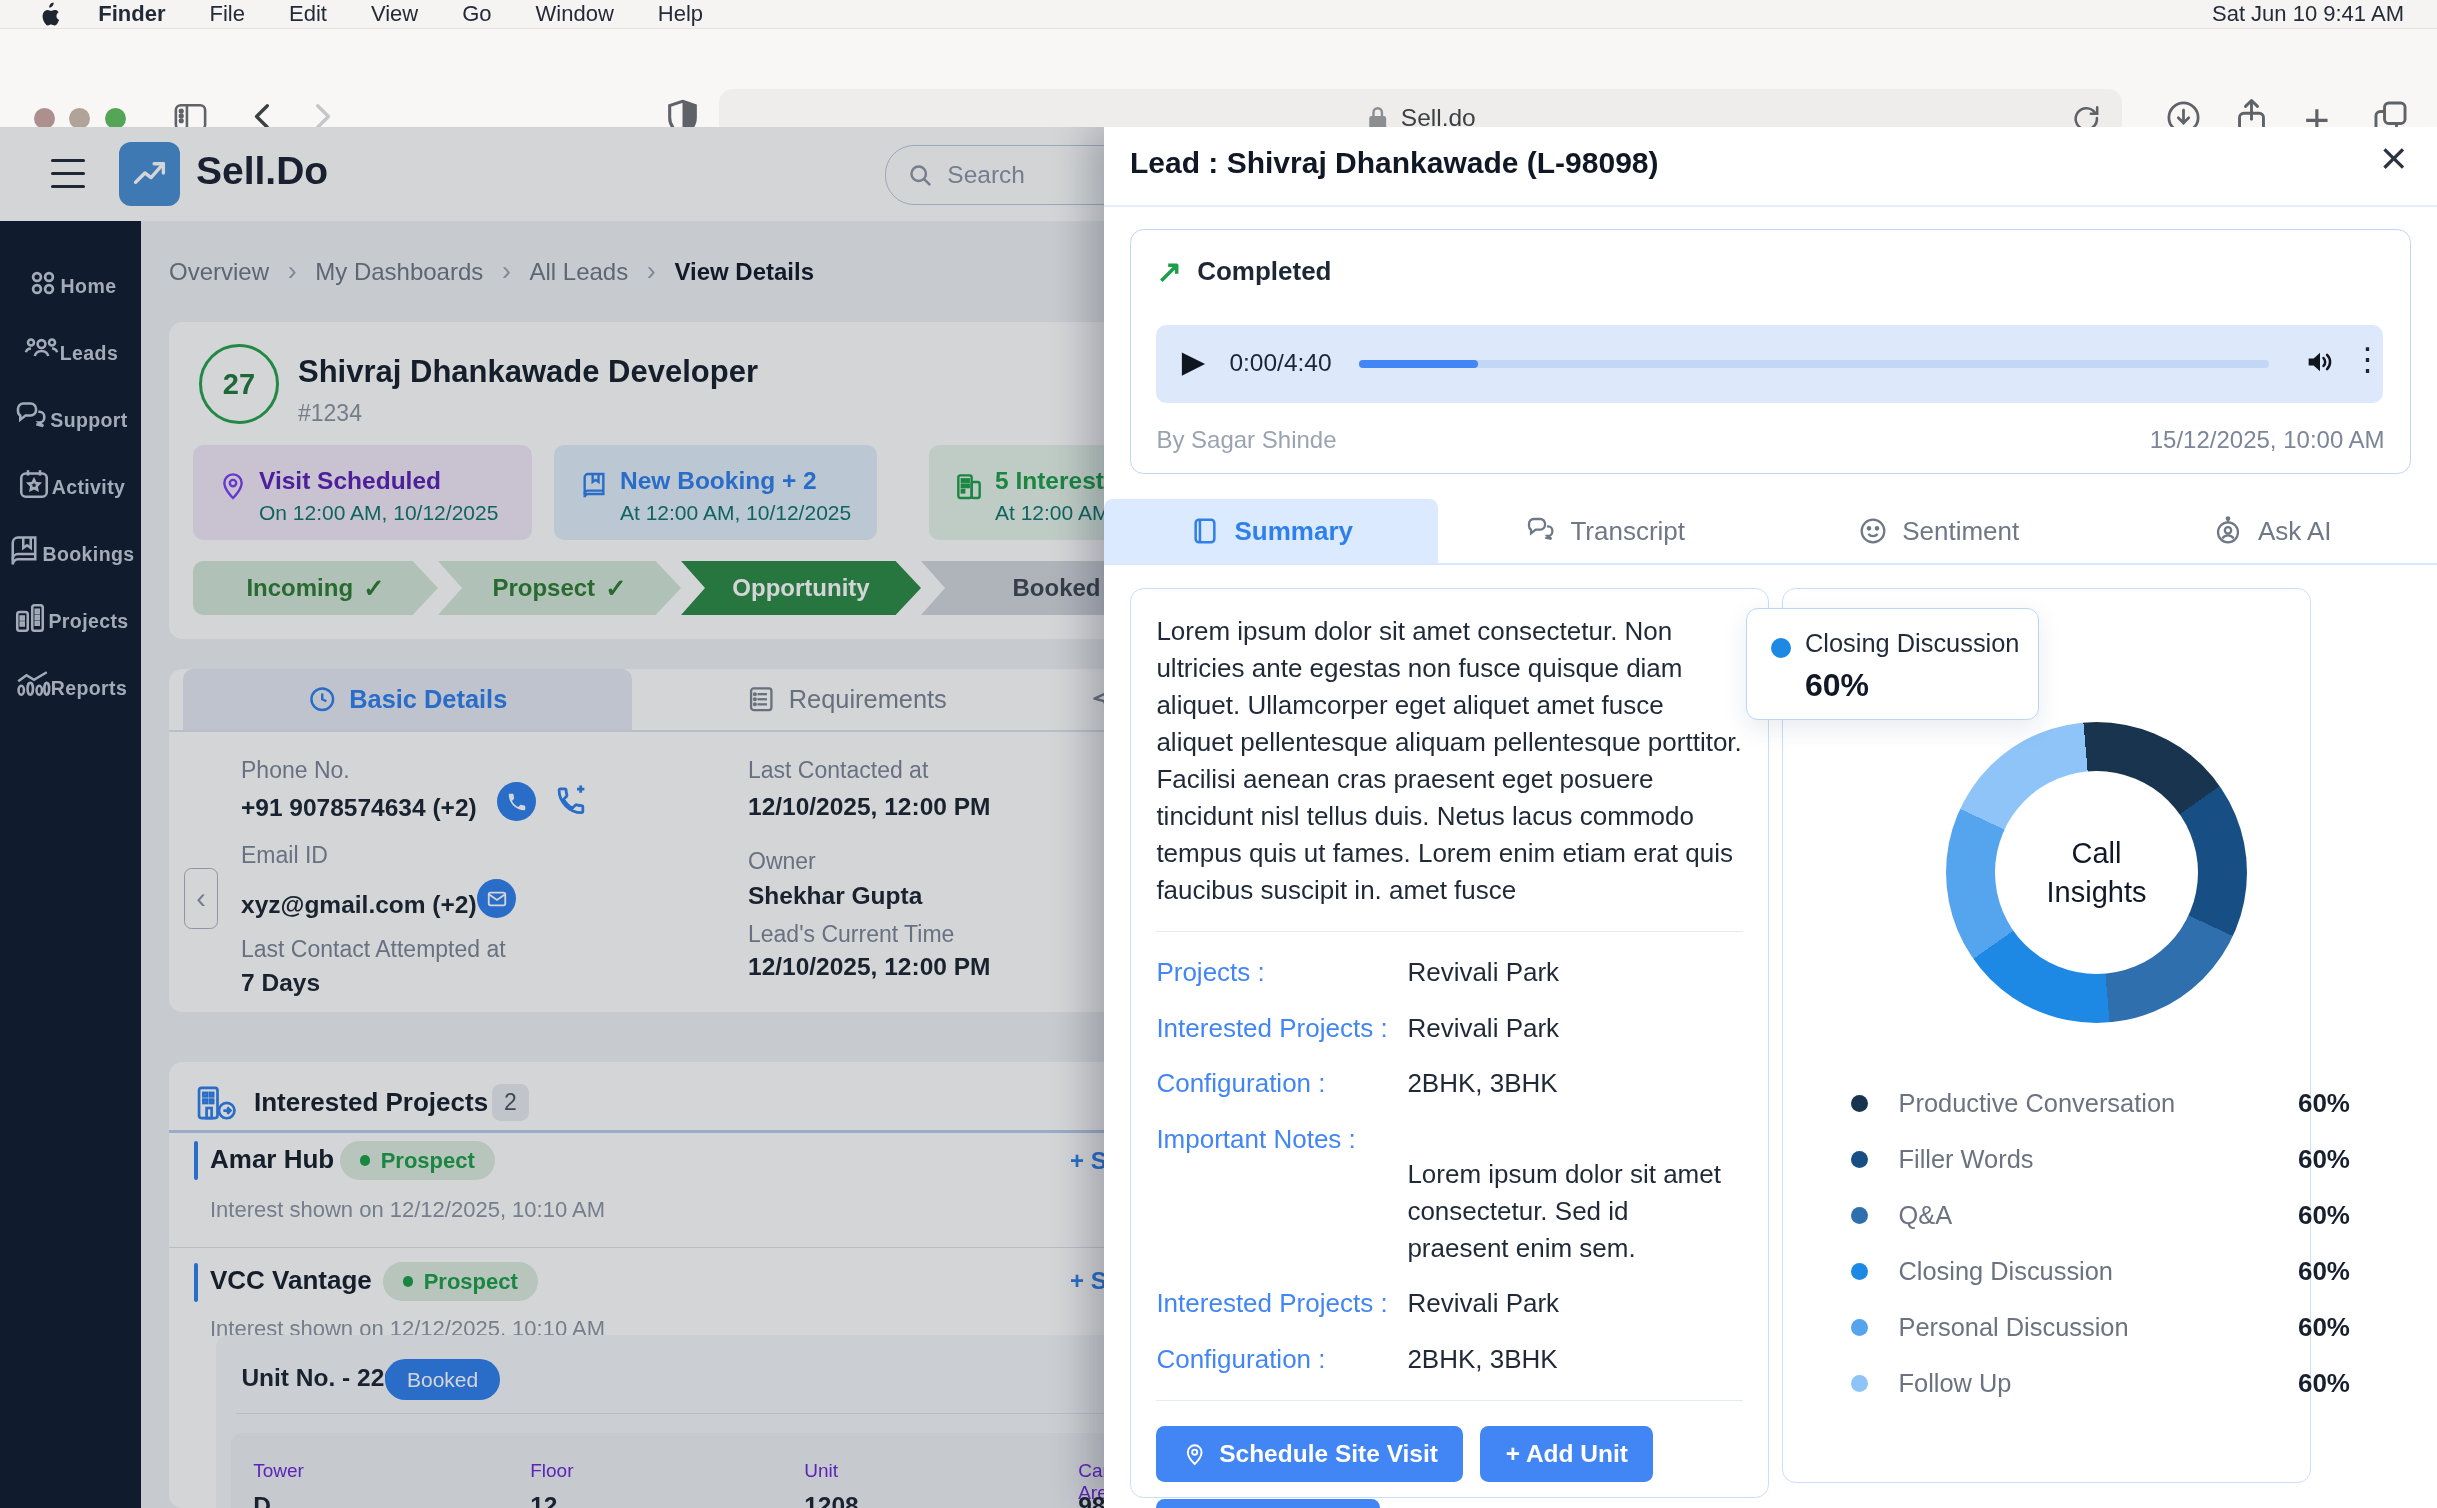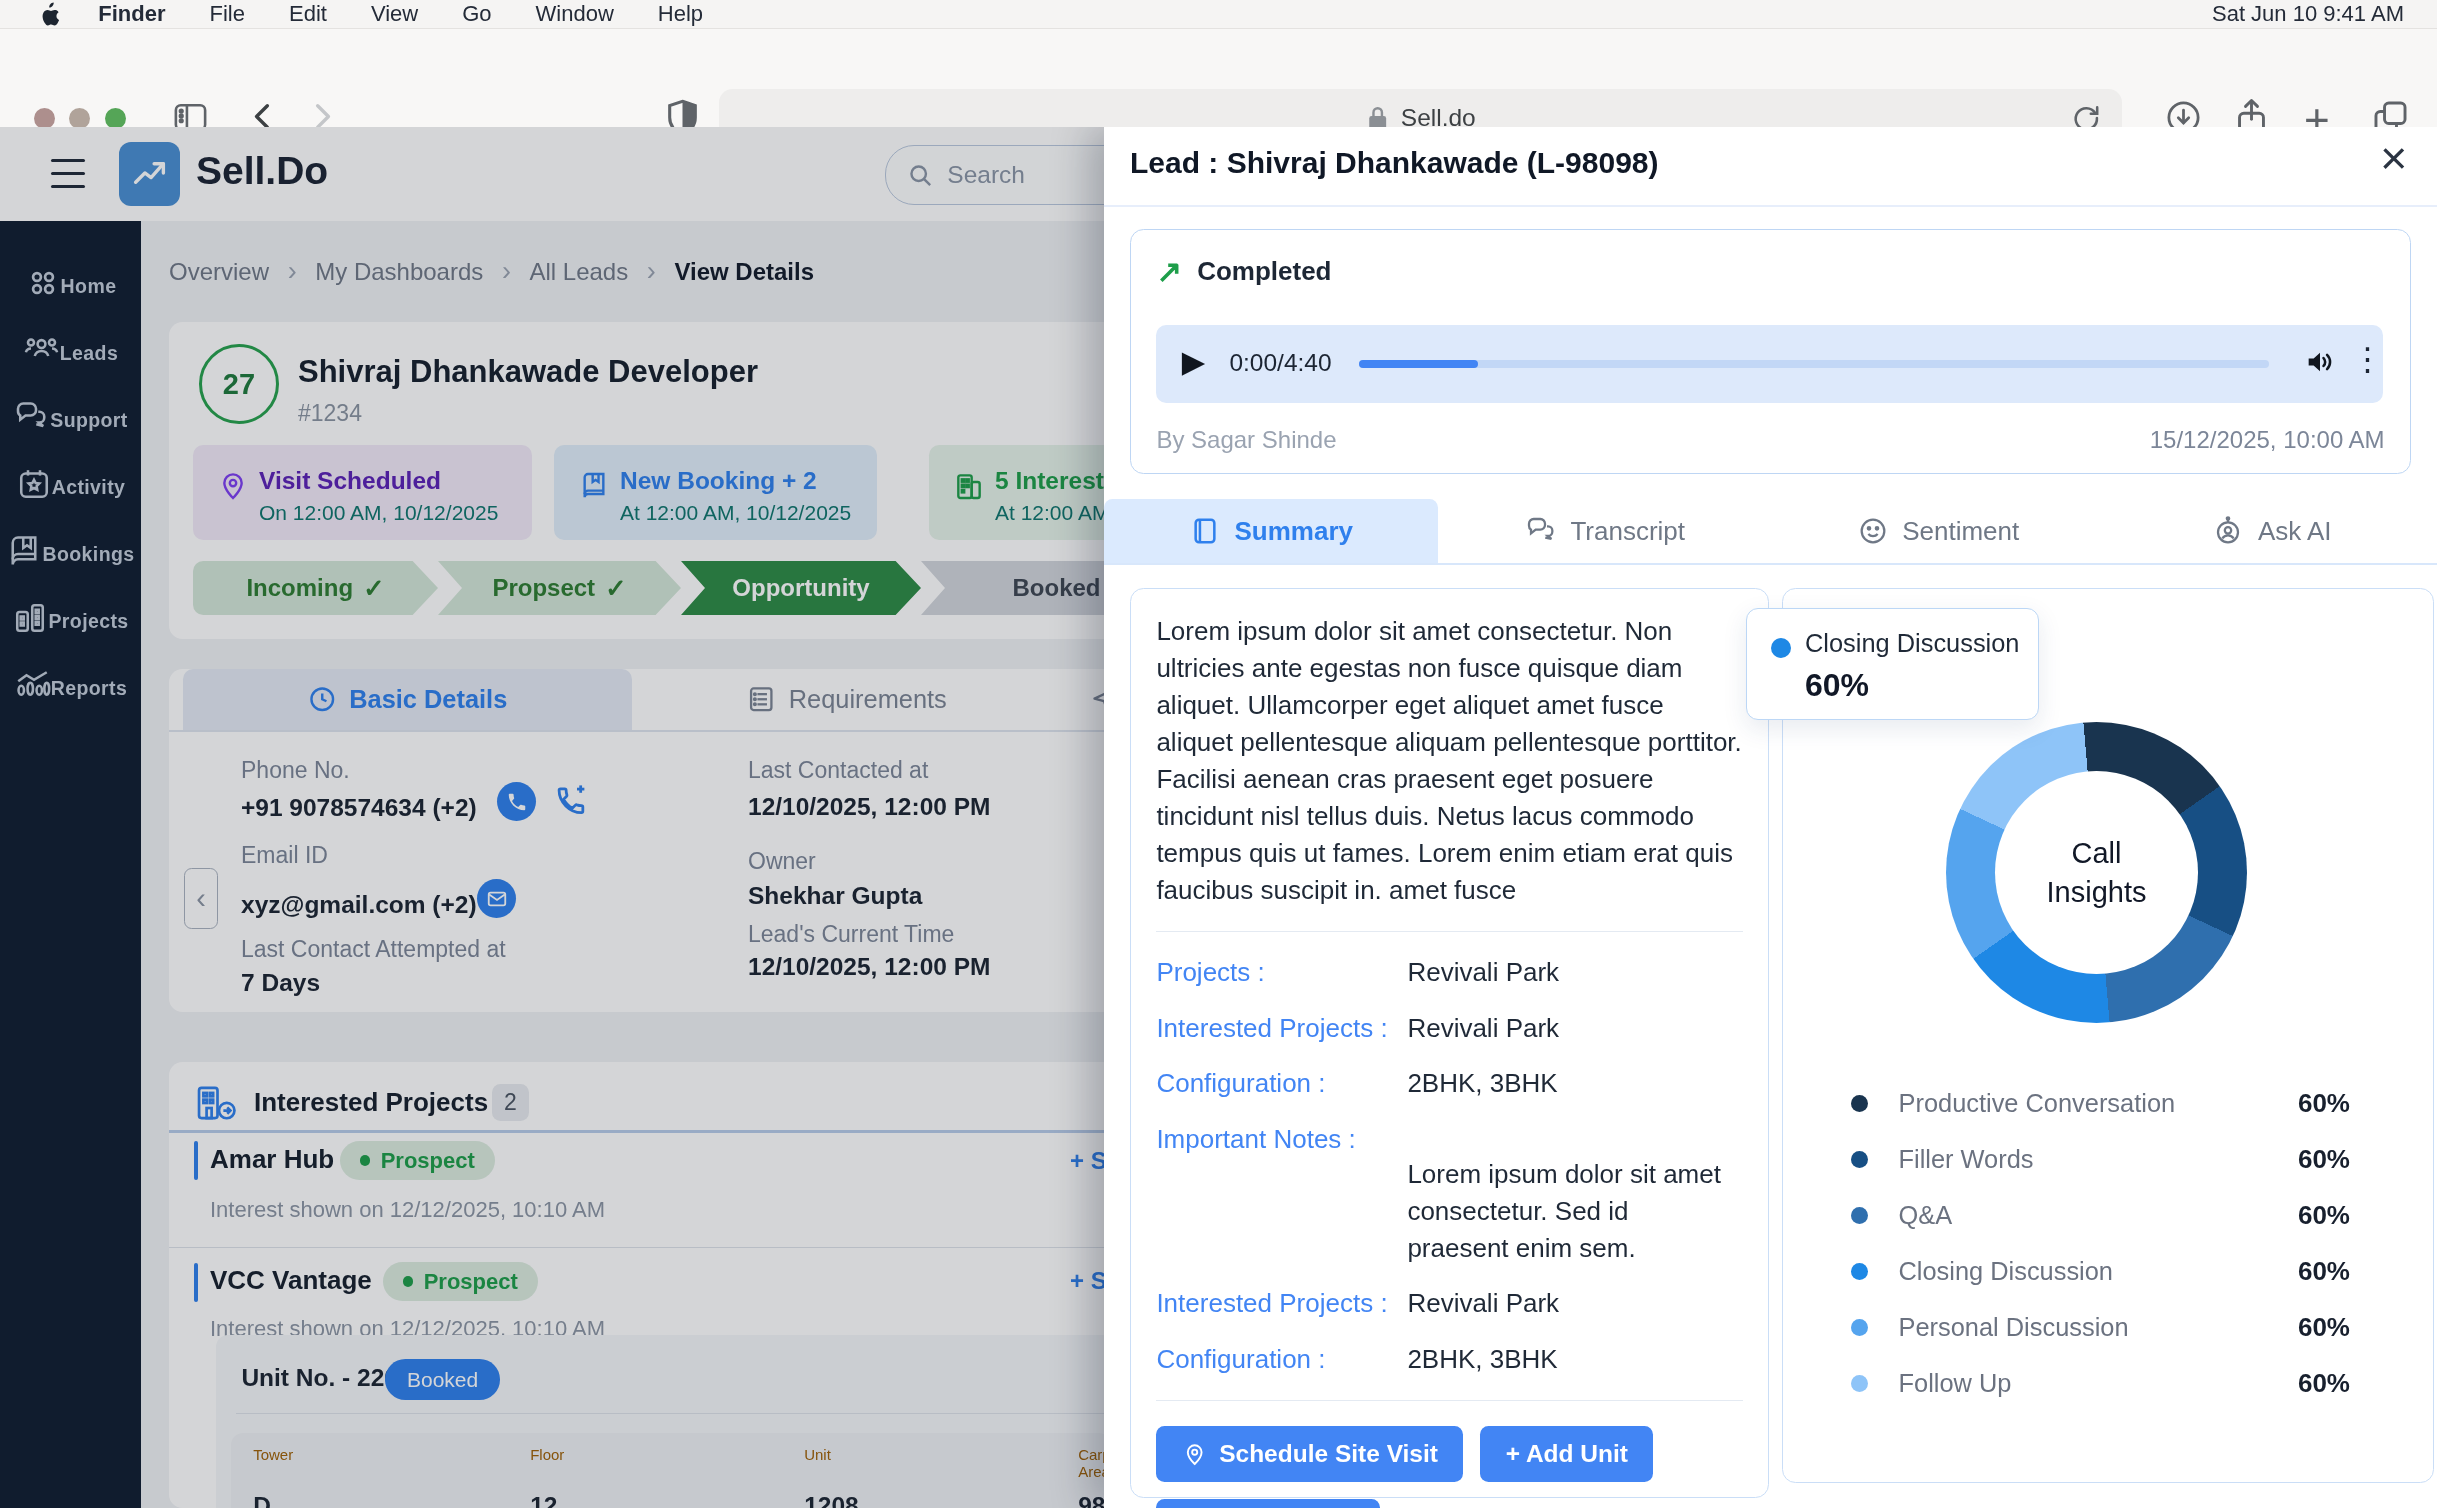--- a/index.html
+++ b/index.html
@@ -85,21 +85,21 @@
   .ppill .dot{width:10.2px;height:10.2px;border-radius:50%;background:#1e9e4a;margin-right:10.2px;}
   .pmeta{position:absolute;font-size:22px;color:#8b95a4;}
   .plink{position:absolute;font-size:24px;font-weight:bold;color:#2f80ed;white-space:nowrap;}
   .pdivider{position:absolute;left:0;width:957px;height:0.8px;background:#dde2e9;}
   #unitcard{position:absolute;left:47px;top:273px;width:910px;height:254px;background:#f5f7f9;border-radius:12px;}
   #unitlabel{position:absolute;left:25.4px;top:29px;font-size:24.5px;font-weight:bold;color:#1c2533;}
   #unitbadge{position:absolute;left:169px;top:24px;height:41px;border-radius:20.3px;background:#2f80ed;color:#fff;
              font-size:21px;display:flex;align-items:center;padding:0 22px;}
   #unitdiv{position:absolute;left:20.3px;top:78px;width:872px;height:0.8px;background:#dde2e9;}
   #unittable{position:absolute;left:15.2px;top:98px;width:880px;height:156px;background:#eef1f5;border-radius:12px;}
-  .tcol-h{position:absolute;top:13px;font-size:15px;color:#a16207;}
+  .tcol-h{position:absolute;top:27px;font-size:19px;color:#6d28d9;}
   .tcol-v{position:absolute;top:59px;font-size:24.5px;font-weight:bold;color:#1c2533;}
 
   
   #dim{left:0;top:0;width:1104px;height:1381px;background:rgba(15,22,32,0.18);}
 
   
   #panel{left:1104px;top:0px;width:1334px;height:1381px;background:#ffffff;box-shadow:-15.2px 0 37px rgba(10,20,40,.25);}
   #paneltitle{position:absolute;left:26px;top:18.6px;font-size:30px;font-weight:bold;color:#101826;}
   #panelclose{position:absolute;left:1276px;top:6.8px;font-size:47px;font-weight:300;color:#2b3442;line-height:47px;}
   #paneldiv{position:absolute;left:0;top:78px;width:1334px;height:1.7px;background:#e7eefb;}
@@ -130,21 +130,21 @@
   .hr{border:none;border-top:1.7px solid #e4eaf2;margin:22px 0;}
   .frow{display:flex;margin-bottom:18.6px;}
   .frow .fl{flex:0 0 251px;font-size:26px;color:#4285f4;line-height:37px;}
   .frow .fv{flex:1;font-size:26px;color:#1f2937;line-height:37px;font-weight:500;}
   #btnrow{display:flex;flex-wrap:wrap;gap:17px;margin-top:25.4px;}
   .bluebtn{background:#4285f4;color:#fff;border:none;border-radius:8.5px;height:56px;display:flex;align-items:center;
            padding:0 25.4px;font-size:24.5px;font-weight:bold;font-family:"Liberation Sans",sans-serif;}
   .bluebtn svg{margin-right:12px;}
 
   
-  #inscard{position:absolute;left:678px;top:461px;width:652px;height:895px;border:1.7px solid #cadef7;border-radius:13.5px;box-sizing:border-box;}
+  #inscard{position:absolute;left:678px;top:461px;width:529px;height:895px;border:1.7px solid #cadef7;border-radius:13.5px;box-sizing:border-box;}
   #donut{position:absolute;left:163px;top:133px;width:301px;height:301px;border-radius:50%;}
   #hole{position:absolute;left:49px;top:49px;width:203px;height:203px;border-radius:50%;background:#fff;
         display:flex;flex-direction:column;align-items:center;justify-content:center;font-size:29px;color:#111827;line-height:39px;}
   #legend{position:absolute;left:68px;top:495px;width:499px;}
   .lrow{display:flex;align-items:center;height:39px;margin-bottom:17px;}
   .ldot{width:17px;height:17px;border-radius:50%;margin-right:30.5px;flex:0 0 17px;}
   .llab{font-size:25.4px;color:#6b7280;}
   .lpct{margin-left:auto;font-size:26px;font-weight:bold;color:#18202e;}
 
   

